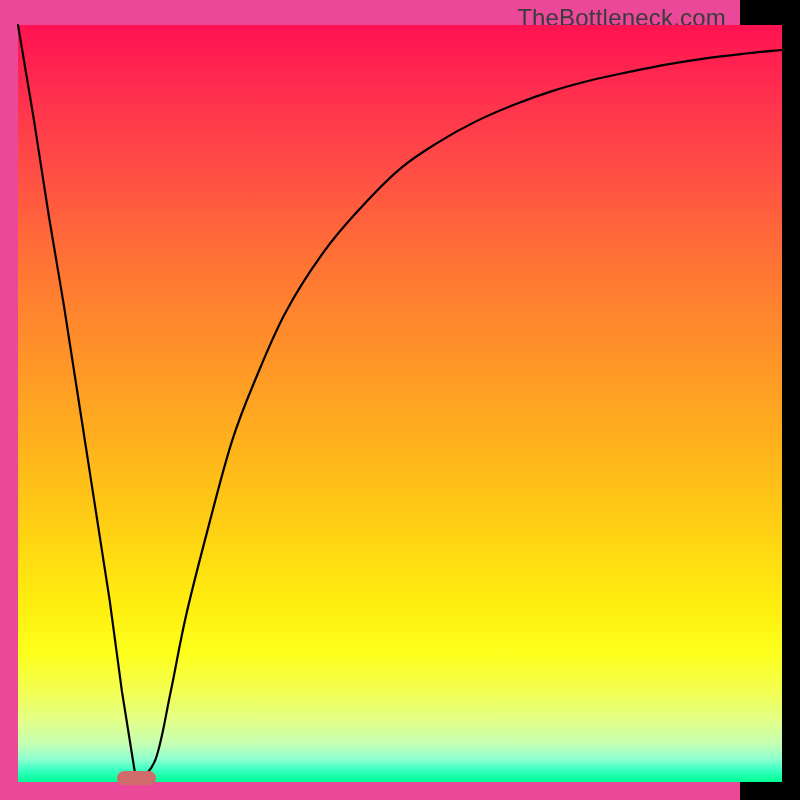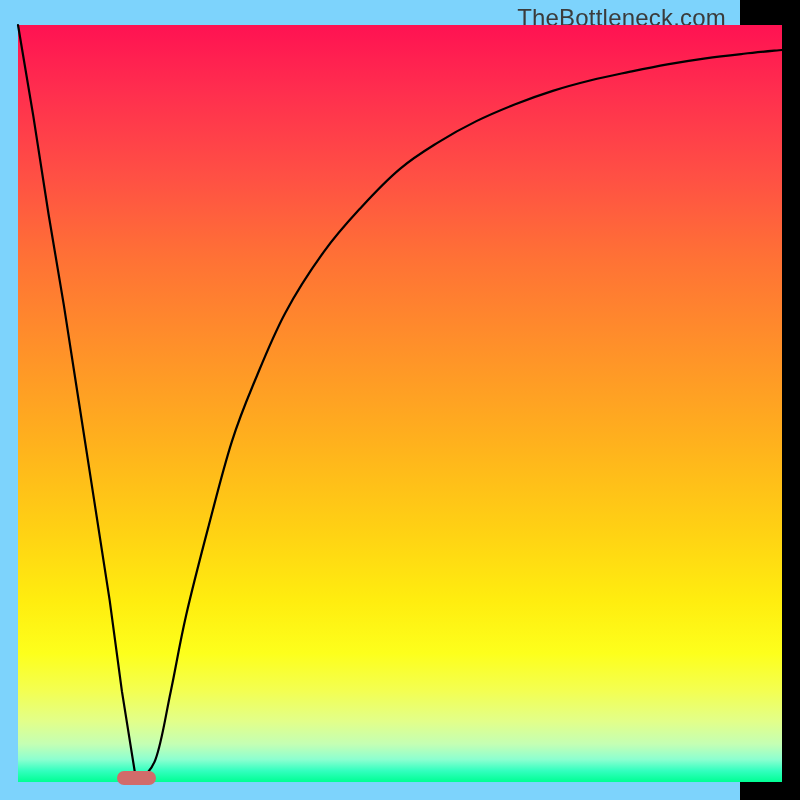--- a/index.html
+++ b/index.html
@@ -8,21 +8,21 @@
     width: 800px;
     height: 800px;
     background: #000;
     font-family: Arial, Helvetica, sans-serif;
     overflow: hidden;
   }
   .frame {
     position: relative;
     width: 740px;
     height: 800px;
-    background: #7dd3fc;
+    background: #ec4899;
   }
   .watermark {
     position: absolute;
     top: 4px;
     right: 14px;
     color: #3b3b3b;
     font-size: 24px;
     font-weight: 500;
     letter-spacing: 0.2px;
     user-select: none;

